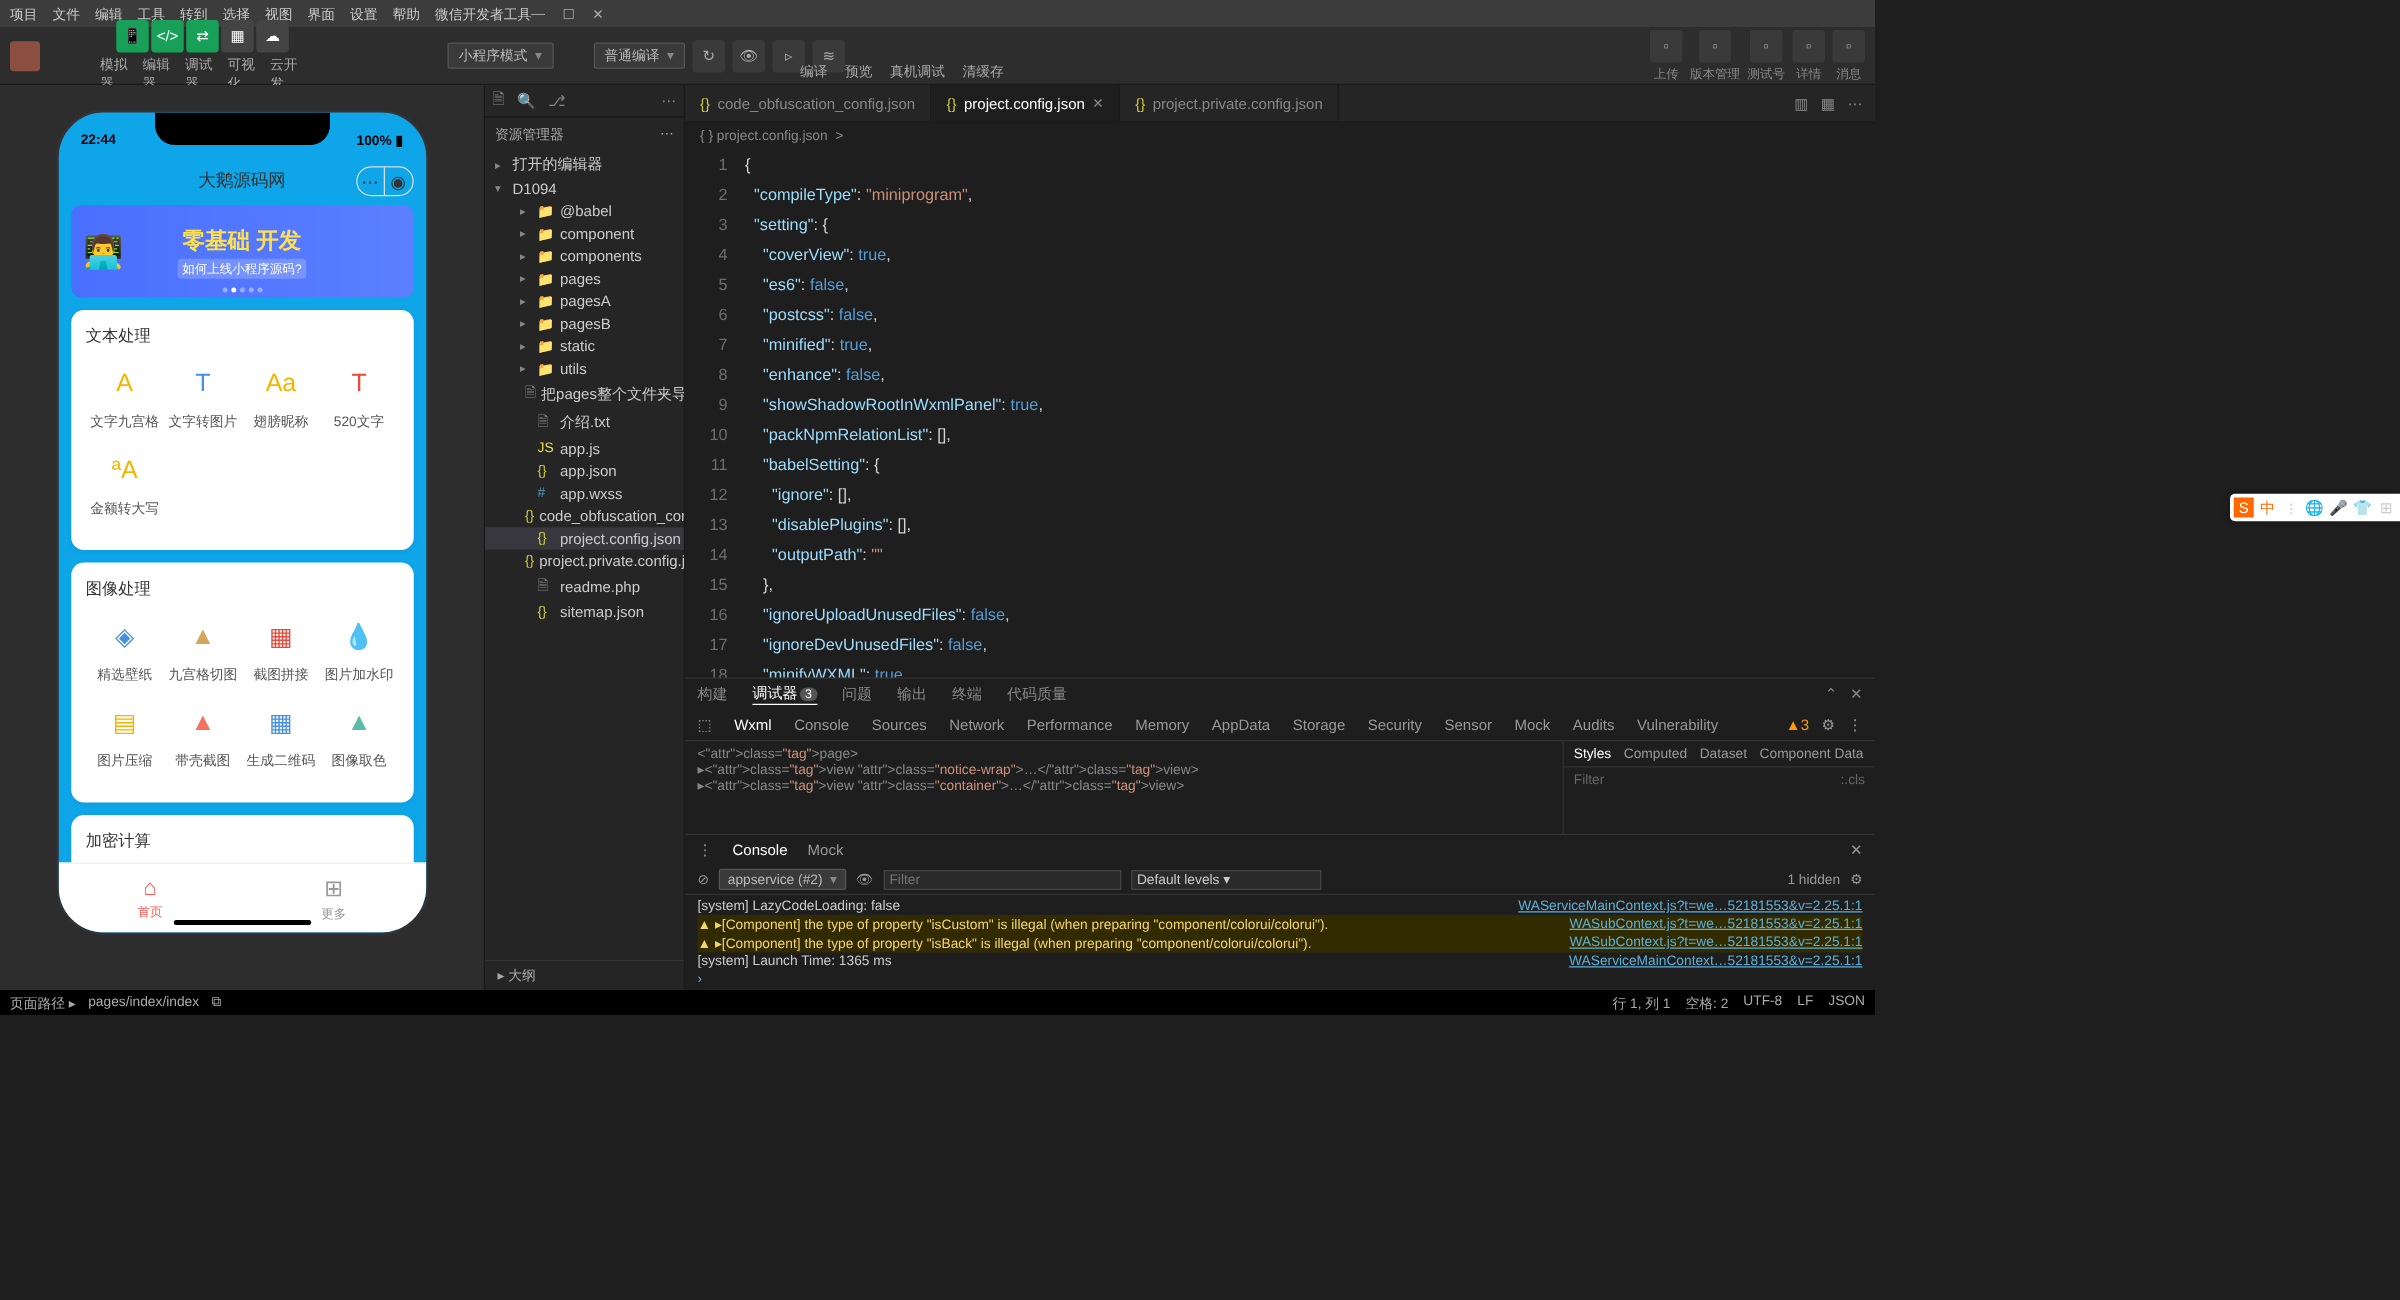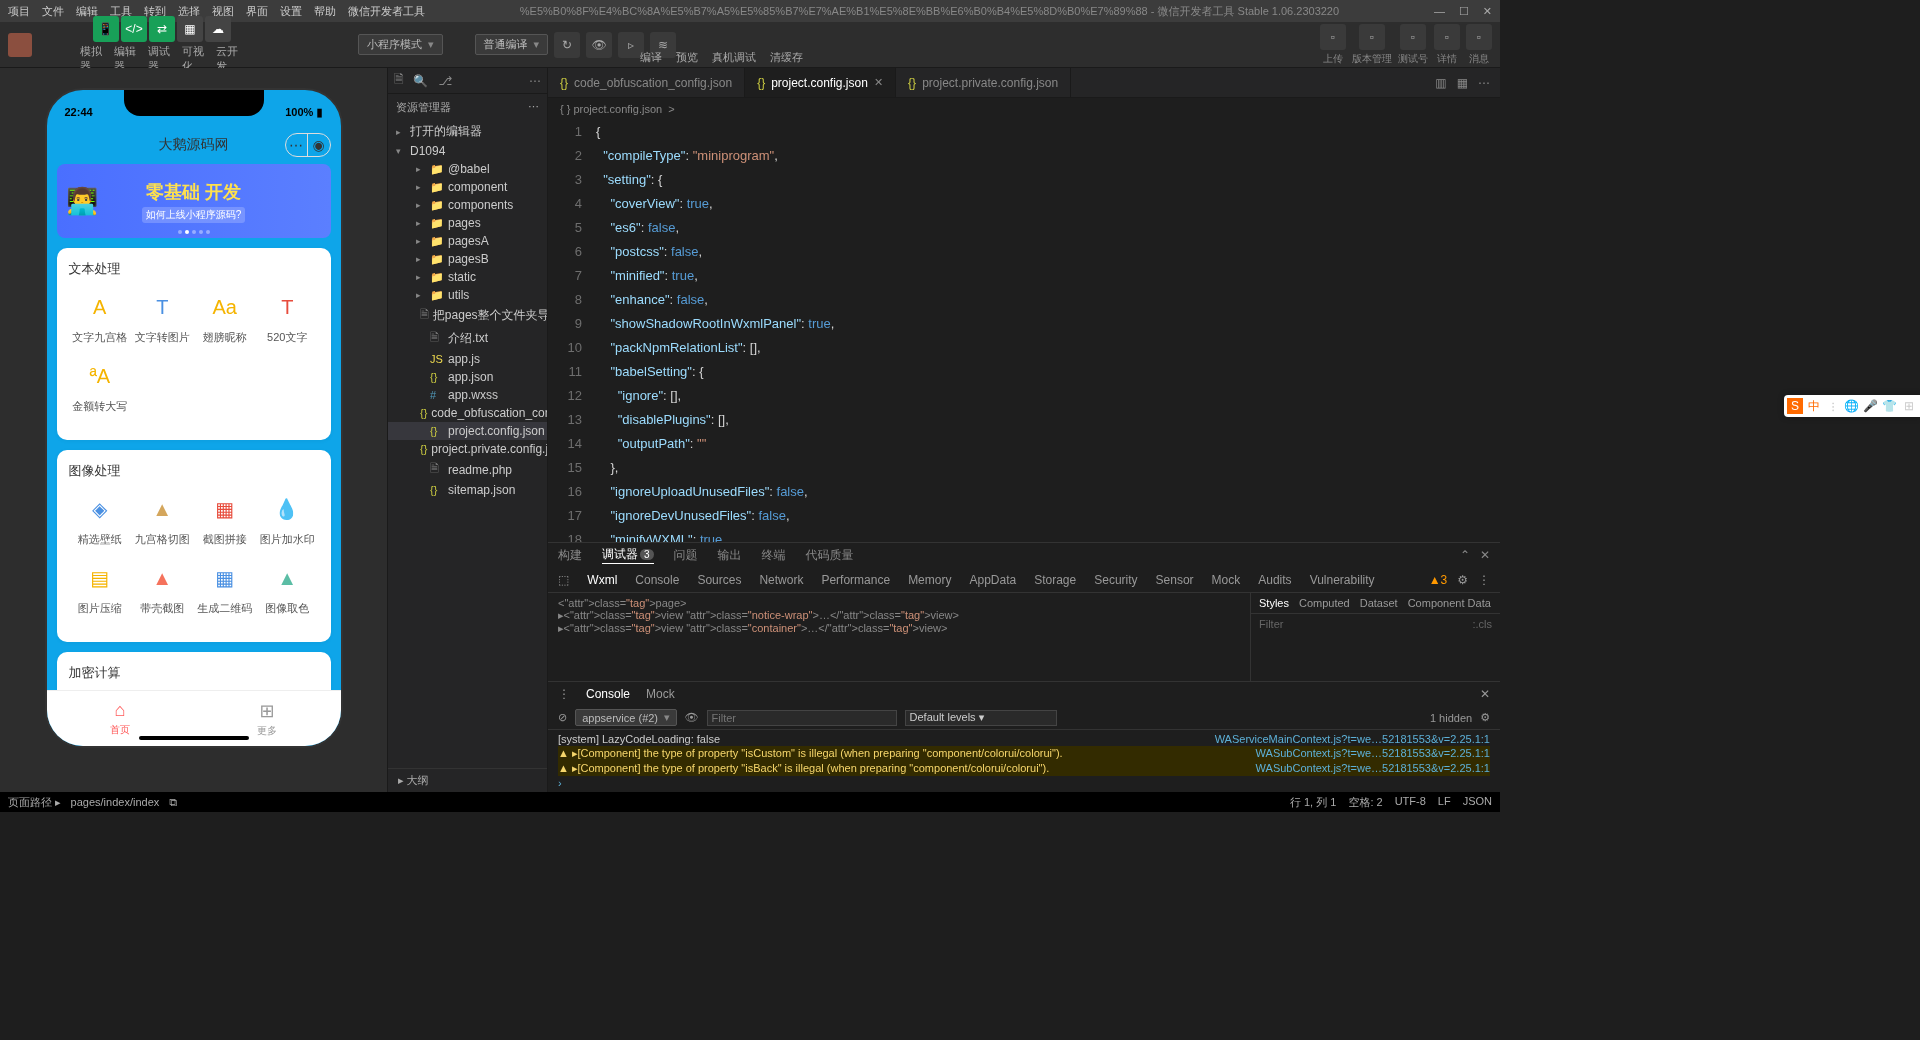--- a/index.html
+++ b/index.html
@@ -85,21 +85,21 @@
 .console-tabs{height:24px;display:flex;align-items:center;padding:0 10px;gap:16px;font-size:12px;color:#999}
 .console-tabs .active{color:#fff}
 .console-tabs .close{margin-left:auto}
 .console-filter{height:24px;display:flex;align-items:center;padding:0 10px;gap:8px;font-size:11px;color:#999;border-bottom:1px solid #333}
 .console-filter input{background:#2a2a2a;border:1px solid #444;color:#ccc;padding:1px 4px;font-size:11px}
 .console-filter .filt{flex:0 0 190px}
 .console-filter .lvl{flex:0 0 120px}
 .console-body{padding:2px 10px;font-family:Consolas,monospace;font-size:11px}
 .console-body .line{display:flex;justify-content:space-between;padding:1px 0}
 .console-body .warn{background:#332b00;color:#f6d66b}
-.console-body .src{color:#5db0d7;}
+.console-body .src{color:#5db0d7;text-decoration:underline}
 .console-body .prompt{color:#5db0d7}
 .statusbar{height:20px;background:#000000;display:flex;align-items:center;padding:0 8px;font-size:11px;color:#aaa;gap:10px}
 .statusbar .right{margin-left:auto;display:flex;gap:12px}
 .outline{padding:4px 10px;font-size:11px;color:#aaa;border-top:1px solid #333}
 .floatbar{position:fixed;right:0;top:395px;background:#fff;border-radius:4px 0 0 4px;padding:3px;display:flex;gap:3px;box-shadow:0 0 6px rgba(0,0,0,.3)}
 .floatbar i{width:16px;height:16px;display:flex;align-items:center;justify-content:center;font-size:12px;font-style:normal}
 </style>
 </head>
 <body>
 
@@ -110,21 +110,20 @@
       <span>编辑</span>
       <span>工具</span>
       <span>转到</span>
       <span>选择</span>
       <span>视图</span>
       <span>界面</span>
       <span>设置</span>
       <span>帮助</span>
       <span>微信开发者工具</span>
     </div>
-  <div class="center">%E5%B0%8F%E4%BC%8A%E5%B7%A5%E5%85%B7%E7%AE%B1%E5%8E%BB%E6%B0%B4%E5%8D%B0%E7%89%88 - 微信开发者工具 Stable 1.06.2303220</div>
   <div class="wincontrols" id="wincontrols">
       <span>—</span>
       <span>☐</span>
       <span>✕</span>
     </div>
 </div>
 
 <div class="toolbar">
   <div class="avatar"></div>
   <div style="display:flex;flex-direction:column;align-items:center;gap:2px">
@@ -529,20 +528,24 @@
               <span class="src">WAServiceMainContext.js?t=we…52181553&amp;v=2.25.1:1</span>
             </div>
             <div class="line warn">
               <span>▲ ▸[Component] the type of property "isCustom" is illegal (when preparing "component/colorui/colorui").</span>
               <span class="src">WASubContext.js?t=we…52181553&amp;v=2.25.1:1</span>
             </div>
             <div class="line warn">
               <span>▲ ▸[Component] the type of property "isBack" is illegal (when preparing "component/colorui/colorui").</span>
               <span class="src">WASubContext.js?t=we…52181553&amp;v=2.25.1:1</span>
             </div>
+            <div class="line ">
+              <span>[system] Launch Time: 1365 ms</span>
+              <span class="src">WAServiceMainContext…52181553&amp;v=2.25.1:1</span>
+            </div>
             <div class="line">
               <span class="prompt">›</span>
             </div>
           </div>
       </div>
     </div>
   </div>
 </div>
 
 <div class="statusbar">

